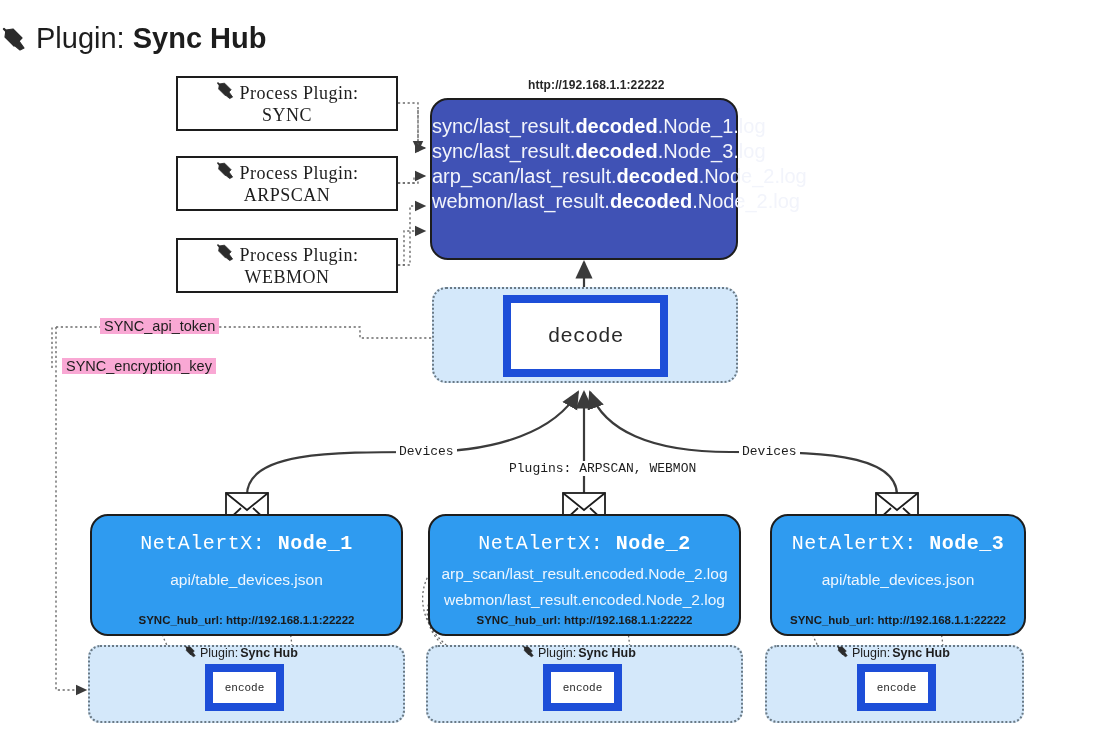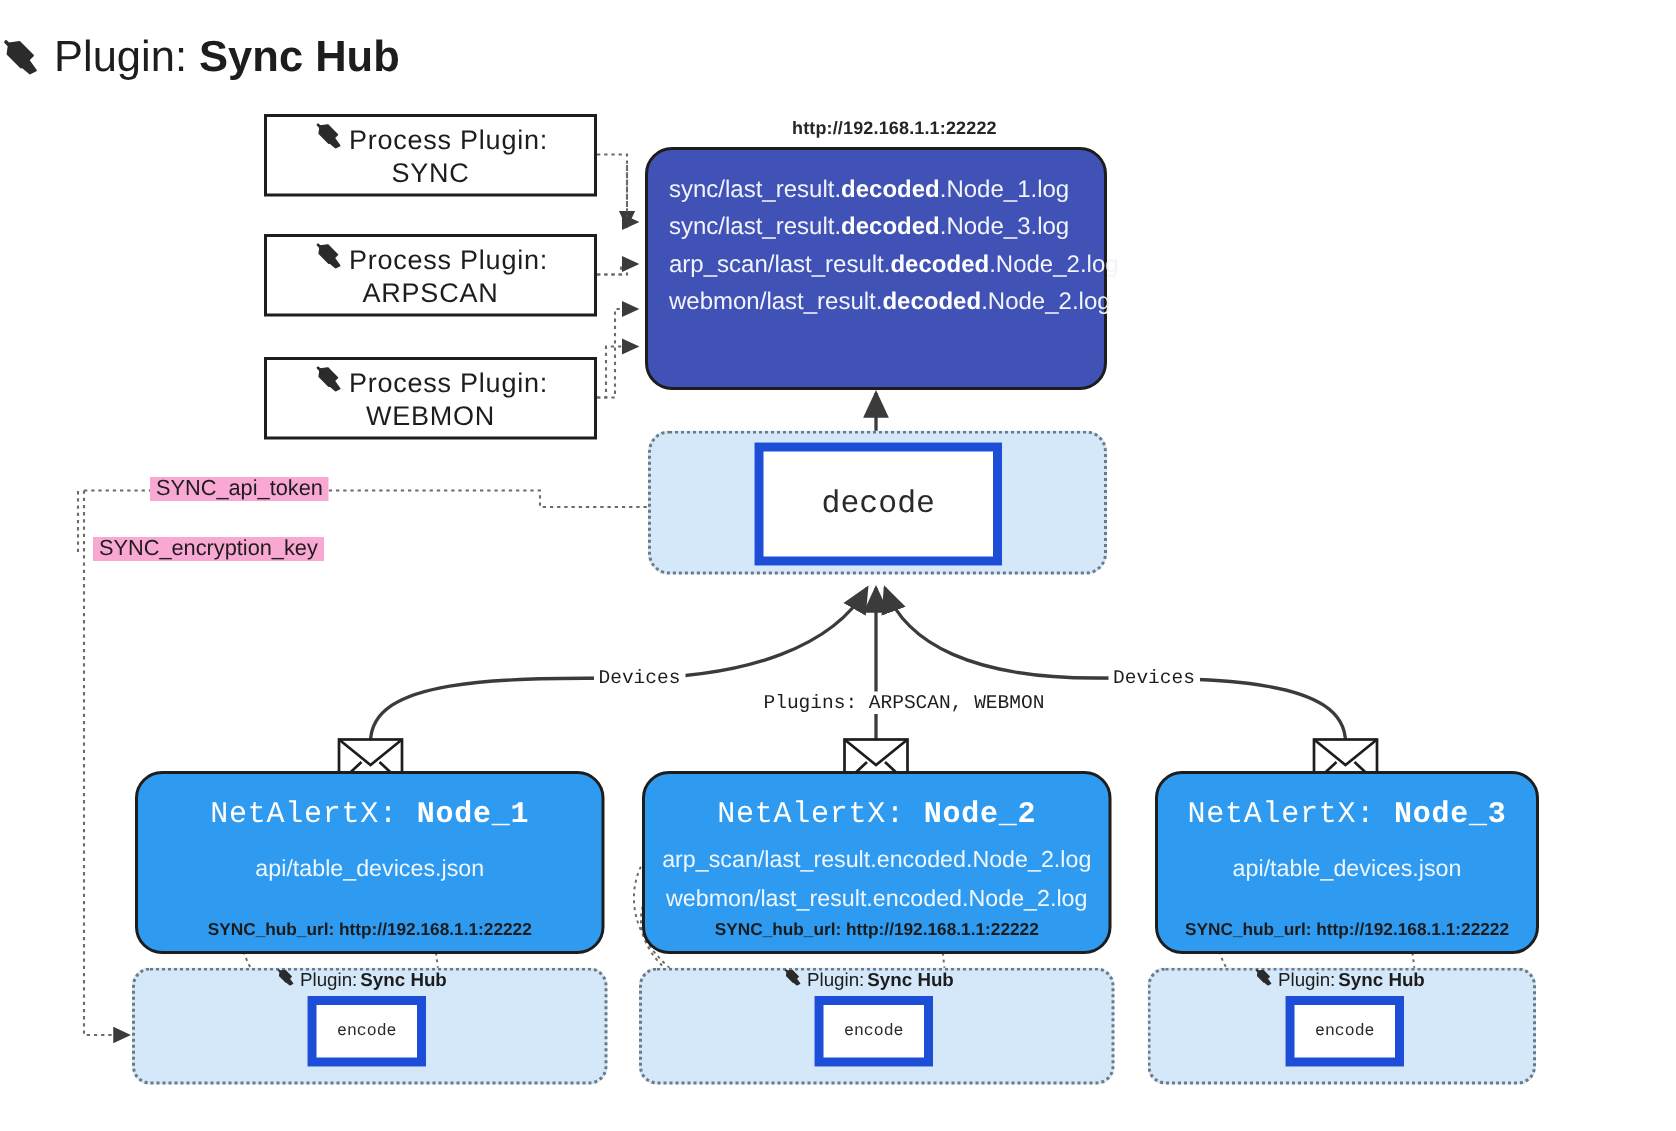--- a/index.html
+++ b/index.html
@@ -20,21 +20,21 @@
     text-align:left;font-size:29px;line-height:44px;
     white-space:nowrap;
   }
   .title .plug{display:inline-block;vertical-align:-4px;margin-right:6px;}
   .title .t-light{font-weight:400;color:#1d1d1d;}
   .title .t-bold{font-weight:700;color:#1d1d1d;}
 
   
   .pbox{
     position:absolute;background:#ffffff;border:2px solid #1d1d1d;
-    font-family:Liberation Sans, sans-serif;
+    font-family:Liberation Serif, serif;
     font-size:18px;color:#1d1d1d;
     display:flex;flex-direction:column;align-items:center;justify-content:center;
     box-sizing:border-box;
   }
   .pbox .ln1{display:flex;align-items:center;gap:2px;letter-spacing:.5px;}
   .pbox .ln2{letter-spacing:.5px;}
 
   
   .hub{
     position:absolute;
@@ -42,39 +42,39 @@
     box-sizing:border-box;
     display:flex;flex-direction:column;align-items:center;
     padding-top:14px;
   }
   .hub .hub-title{
     font-family:"Liberation Mono", monospace;font-size:21px;color:#ffffff;
     letter-spacing:.5px;margin-bottom:6px;white-space:nowrap;
   }
   .hub .hub-title b{font-weight:700;}
   .hub .logline{
-    font-size:16px;color:#f2f4fb;line-height:25px;white-space:nowrap;
-    align-self:flex-start;padding-left:14px;
+    font-size:20px;color:#f2f4fb;line-height:25px;white-space:nowrap;
+    align-self:flex-start;
   }
   .hub .logline b{font-weight:700;color:#ffffff;}
 
   .hub-url{
     position:absolute;font-size:12px;font-weight:700;color:#262626;
     letter-spacing:.1px;white-space:nowrap;text-align:right;
   }
 
   
   .region{
     position:absolute;background:#d4e8fa;
     border:2px dotted #6a7a86;border-radius:14px;box-sizing:border-box;
   }
   .region.flat{border-radius:12px;}
 
   .wbox{
-    position:absolute;background:#ffffff;border:6px solid #1d4ed8;
+    position:absolute;background:#ffffff;border:8px solid #1d4ed8;
     display:flex;align-items:center;justify-content:center;
     font-family:"Liberation Mono", monospace;color:#2a2a2a;
     box-sizing:border-box;
   }
   .wbox.decode{font-size:21px;}
   .wbox.encode{font-size:11px;}
 
   .plugin-tag{
     position:absolute;font-size:12.5px;color:#1d1d1d;white-space:nowrap;
     display:flex;align-items:center;gap:2px;

